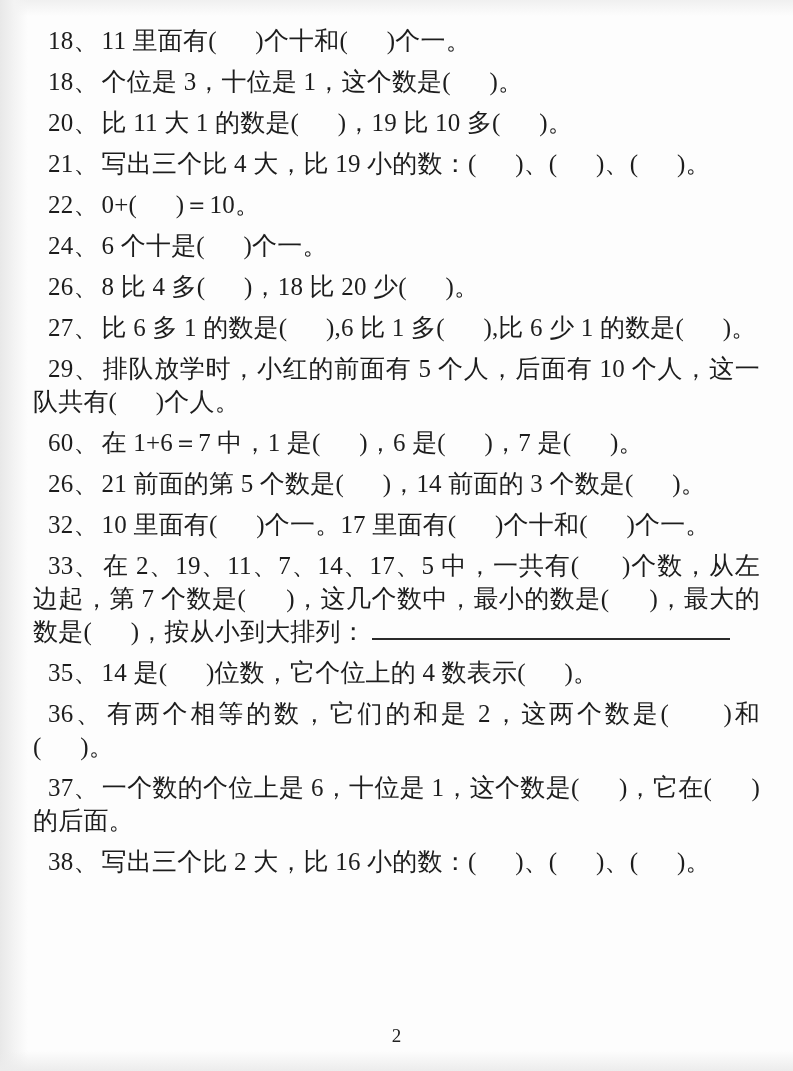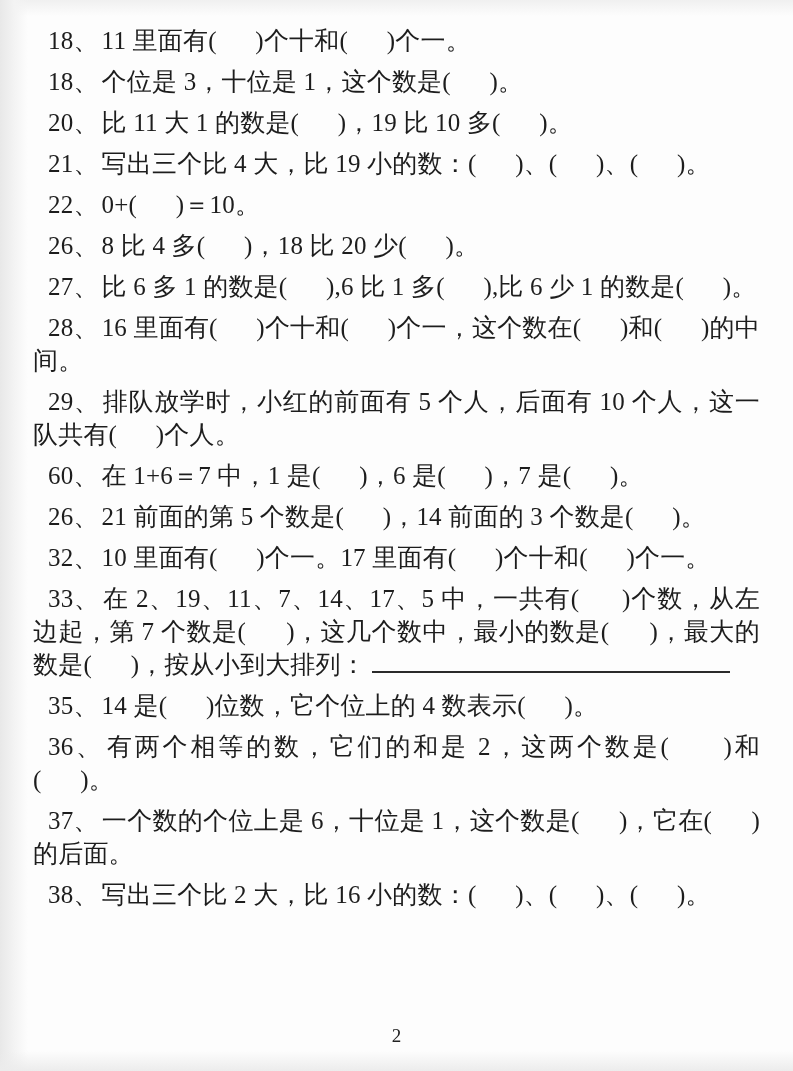--- a/index.html
+++ b/index.html
@@ -77,23 +77,23 @@
 <div class="edge-top"></div>
 <div class="edge-left"></div>
 <div class="edge-bottom"></div>
 
 <div class="content">
   <p class="q"><span class="qnum">18、</span><span>11 里面有(&nbsp;&nbsp;&nbsp;&nbsp;&nbsp;&nbsp;)个十和(&nbsp;&nbsp;&nbsp;&nbsp;&nbsp;&nbsp;)个一。</span></p>
   <p class="q"><span class="qnum">18、</span><span>个位是 3，十位是 1，这个数是(&nbsp;&nbsp;&nbsp;&nbsp;&nbsp;&nbsp;)。</span></p>
   <p class="q"><span class="qnum">20、</span><span>比 11 大 1 的数是(&nbsp;&nbsp;&nbsp;&nbsp;&nbsp;&nbsp;)，19 比 10 多(&nbsp;&nbsp;&nbsp;&nbsp;&nbsp;&nbsp;)。</span></p>
   <p class="q"><span class="qnum">21、</span><span>写出三个比 4 大，比 19 小的数：(&nbsp;&nbsp;&nbsp;&nbsp;&nbsp;&nbsp;)、(&nbsp;&nbsp;&nbsp;&nbsp;&nbsp;&nbsp;)、(&nbsp;&nbsp;&nbsp;&nbsp;&nbsp;&nbsp;)。</span></p>
   <p class="q"><span class="qnum">22、</span><span>0+(&nbsp;&nbsp;&nbsp;&nbsp;&nbsp;&nbsp;)＝10。</span></p>
+  <p class="q"><span class="qnum">24、</span><span>6 个十是(&nbsp;&nbsp;&nbsp;&nbsp;&nbsp;&nbsp;)个一。</span></p>
   <p class="q"><span class="qnum">26、</span><span>8 比 4 多(&nbsp;&nbsp;&nbsp;&nbsp;&nbsp;&nbsp;)，18 比 20 少(&nbsp;&nbsp;&nbsp;&nbsp;&nbsp;&nbsp;)。</span></p>
   <p class="q"><span class="qnum">27、</span><span>比 6 多 1 的数是(&nbsp;&nbsp;&nbsp;&nbsp;&nbsp;&nbsp;),6 比 1 多(&nbsp;&nbsp;&nbsp;&nbsp;&nbsp;&nbsp;),比 6 少 1 的数是(&nbsp;&nbsp;&nbsp;&nbsp;&nbsp;&nbsp;)。</span></p>
-  <p class="q"><span class="qnum">28、</span><span>16 里面有(&nbsp;&nbsp;&nbsp;&nbsp;&nbsp;&nbsp;)个十和(&nbsp;&nbsp;&nbsp;&nbsp;&nbsp;&nbsp;)个一，这个数在(&nbsp;&nbsp;&nbsp;&nbsp;&nbsp;&nbsp;)和(&nbsp;&nbsp;&nbsp;&nbsp;&nbsp;&nbsp;)的中间。</span></p>
   <p class="q"><span class="qnum">29、</span><span>排队放学时，小红的前面有 5 个人，后面有 10 个人，这一队共有(&nbsp;&nbsp;&nbsp;&nbsp;&nbsp;&nbsp;)个人。</span></p>
   <p class="q"><span class="qnum">60、</span><span>在 1+6＝7 中，1 是(&nbsp;&nbsp;&nbsp;&nbsp;&nbsp;&nbsp;)，6 是(&nbsp;&nbsp;&nbsp;&nbsp;&nbsp;&nbsp;)，7 是(&nbsp;&nbsp;&nbsp;&nbsp;&nbsp;&nbsp;)。</span></p>
   <p class="q"><span class="qnum">26、</span><span>21 前面的第 5 个数是(&nbsp;&nbsp;&nbsp;&nbsp;&nbsp;&nbsp;)，14 前面的 3 个数是(&nbsp;&nbsp;&nbsp;&nbsp;&nbsp;&nbsp;)。</span></p>
   <p class="q"><span class="qnum">32、</span><span>10 里面有(&nbsp;&nbsp;&nbsp;&nbsp;&nbsp;&nbsp;)个一。17 里面有(&nbsp;&nbsp;&nbsp;&nbsp;&nbsp;&nbsp;)个十和(&nbsp;&nbsp;&nbsp;&nbsp;&nbsp;&nbsp;)个一。</span></p>
   <p class="q"><span class="qnum">33、</span><span>在 2、19、11、7、14、17、5 中，一共有(&nbsp;&nbsp;&nbsp;&nbsp;&nbsp;&nbsp;)个数，从左边起，第 7 个数是(&nbsp;&nbsp;&nbsp;&nbsp;&nbsp;&nbsp;)，这几个数中，最小的数是(&nbsp;&nbsp;&nbsp;&nbsp;&nbsp;&nbsp;)，最大的数是(&nbsp;&nbsp;&nbsp;&nbsp;&nbsp;&nbsp;)，按从小到大排列：</span><span class="blank-line"></span></p>
   <p class="q"><span class="qnum">35、</span><span>14 是(&nbsp;&nbsp;&nbsp;&nbsp;&nbsp;&nbsp;)位数，它个位上的 4 数表示(&nbsp;&nbsp;&nbsp;&nbsp;&nbsp;&nbsp;)。</span></p>
   <p class="q"><span class="qnum">36、</span><span>有两个相等的数，它们的和是 2，这两个数是(&nbsp;&nbsp;&nbsp;&nbsp;&nbsp;&nbsp;)和(&nbsp;&nbsp;&nbsp;&nbsp;&nbsp;&nbsp;)。</span></p>
   <p class="q"><span class="qnum">37、</span><span>一个数的个位上是 6，十位是 1，这个数是(&nbsp;&nbsp;&nbsp;&nbsp;&nbsp;&nbsp;)，它在(&nbsp;&nbsp;&nbsp;&nbsp;&nbsp;&nbsp;)的后面。</span></p>
   <p class="q"><span class="qnum">38、</span><span>写出三个比 2 大，比 16 小的数：(&nbsp;&nbsp;&nbsp;&nbsp;&nbsp;&nbsp;)、(&nbsp;&nbsp;&nbsp;&nbsp;&nbsp;&nbsp;)、(&nbsp;&nbsp;&nbsp;&nbsp;&nbsp;&nbsp;)。</span></p>
 </div>

